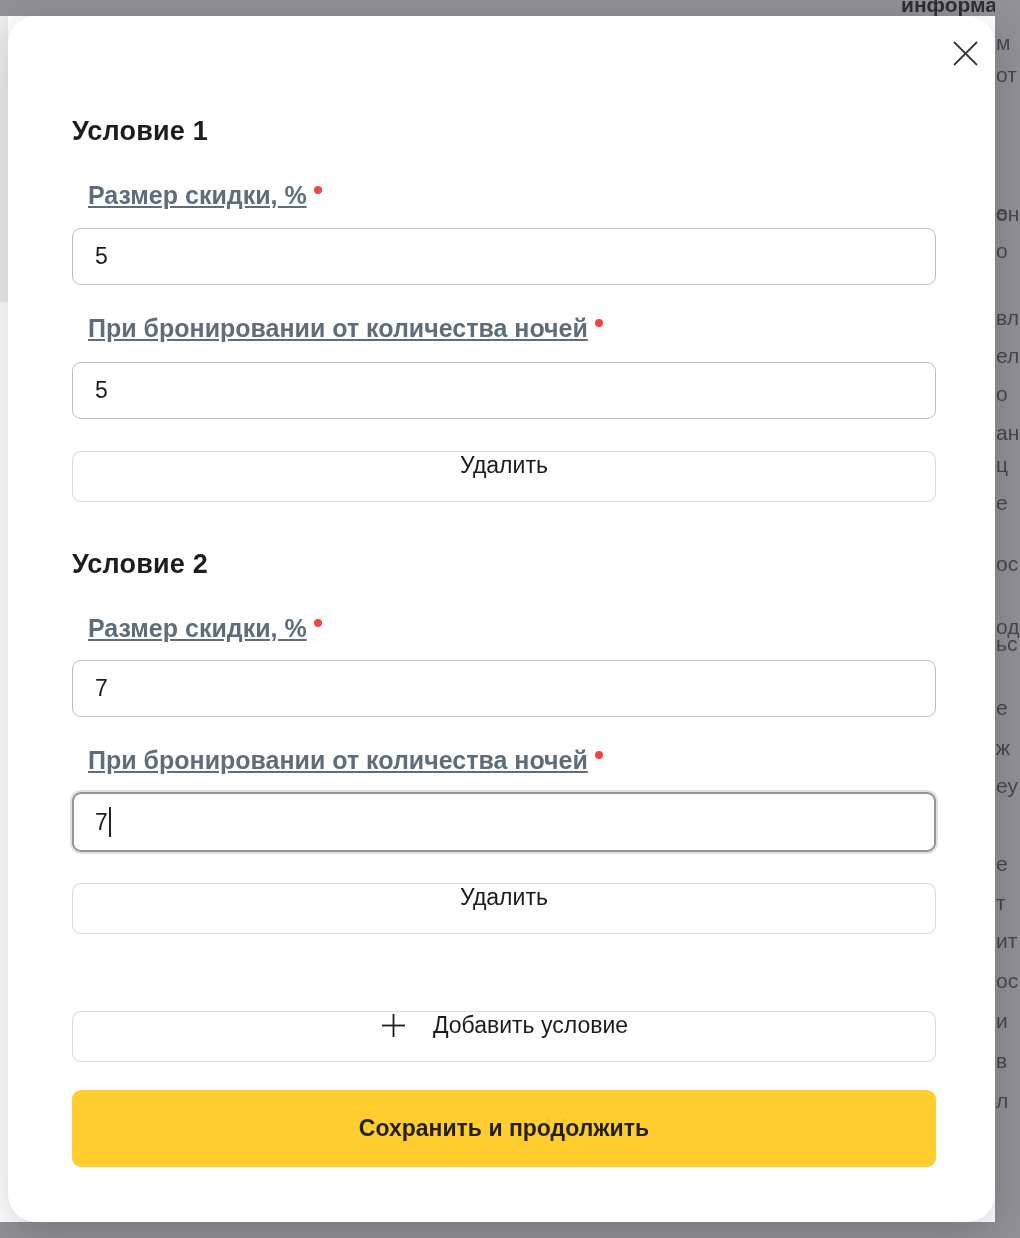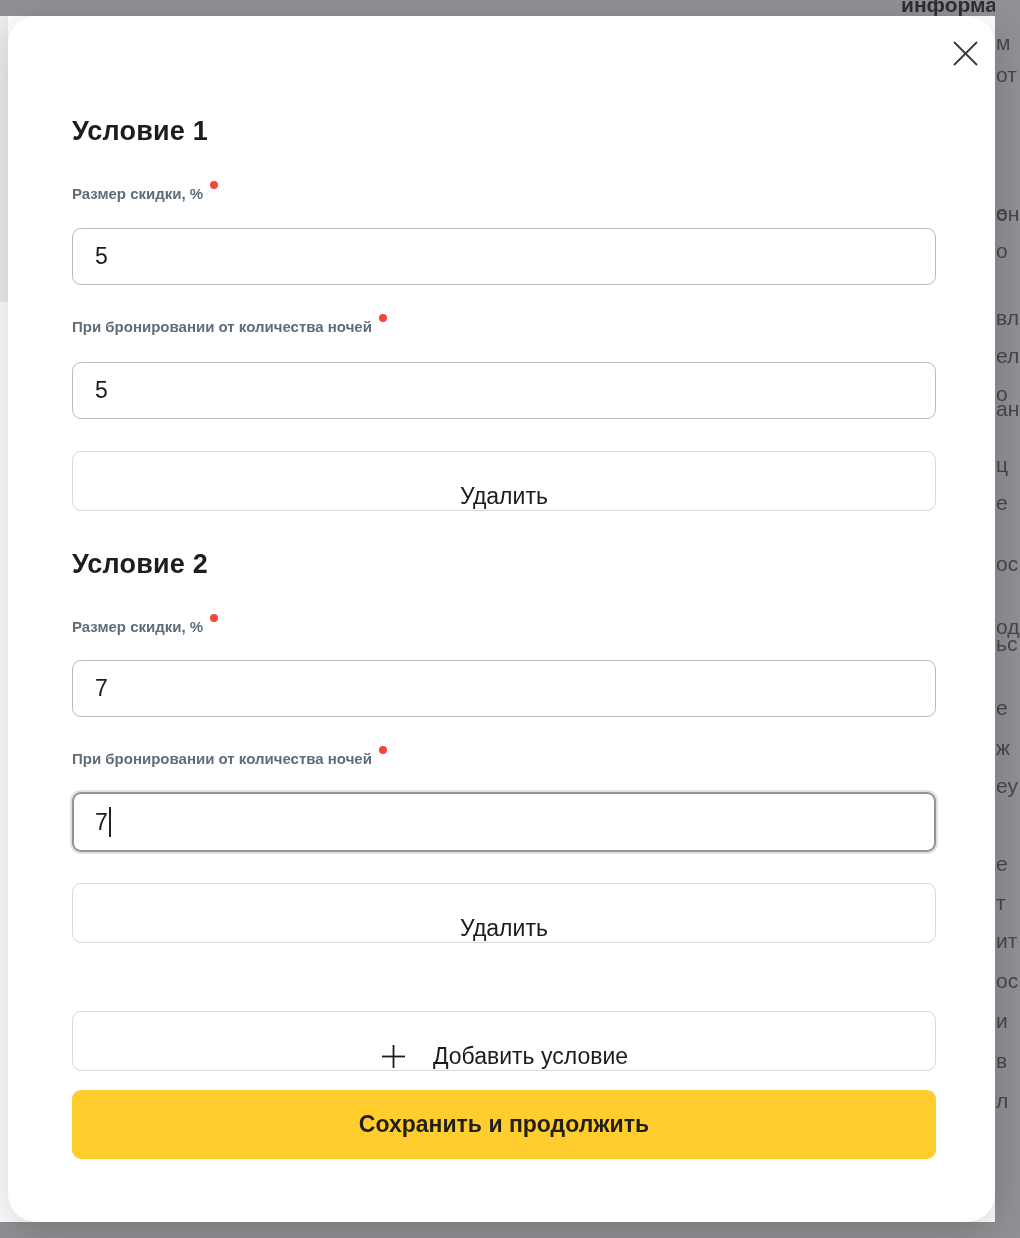--- a/index.html
+++ b/index.html
@@ -51,22 +51,22 @@
   .close-btn{
     position:absolute;left:938px;top:18px;width:38px;height:38px;
     display:flex;align-items:center;justify-content:center;
     cursor:pointer;background:none;border:none;
   }
   .heading{
     position:absolute;left:64px;width:864px;
     font-size:27px;font-weight:800;color:#1C1D20;letter-spacing:.2px;
   }
   .field-label{
-    position:absolute;left:64px;width:864px;
-    font-size:15px;font-weight:700;color:var(--label-text);
+    position:absolute;left:80px;width:864px;
+    font-size:25px;font-weight:700;color:var(--label-text);text-decoration:underline;
   }
   .req-dot{
     display:inline-block;width:8px;height:8px;border-radius:50%;
     background:var(--required-dot);margin-left:7px;vertical-align:10px;
   }
   .text-input{
     position:absolute;left:64px;width:864px;height:57px;
     border:1px solid #B7BDC4;border-radius:9px;background:#fff;
     display:flex;align-items:center;padding-left:22px;
     font-size:23px;color:var(--ink);cursor:text;
@@ -75,28 +75,28 @@
     height:60px;
     border:2.5px solid #8F969E;
     box-shadow:0 0 0 2px rgba(150,156,163,0.30);
     padding-left:21px;
   }
   .caret{
     display:inline-block;width:2px;height:30px;background:#222428;
     margin-left:1px;
   }
   .btn-secondary{
-    position:absolute;left:64px;width:864px;height:60px;
+    position:absolute;left:64px;width:864px;height:51px;
     background:#fff;border:1px solid #D6DADE;border-radius:9px;
-    display:flex;align-items:flex-end;justify-content:center;gap:12px;
+    display:flex;align-items:flex-start;justify-content:center;gap:12px;
     font-family:"Liberation Sans","DejaVu Sans",sans-serif;
     font-size:23px;color:var(--ink);cursor:pointer;
   }
   .btn-primary{
-    position:absolute;left:64px;width:864px;height:69px;
+    position:absolute;left:64px;width:864px;height:77px;
     background:var(--accent-yellow);border:none;border-radius:9px;
     display:flex;align-items:center;justify-content:center;
     font-family:"Liberation Sans","DejaVu Sans",sans-serif;
     font-size:23px;font-weight:700;color:#221F17;cursor:pointer;
   }
   .plus-icon{display:flex;align-items:center;}
 </style>
 </head>
 <body>
 
@@ -105,21 +105,21 @@
 </div>
 <div class="backdrop-right" id="right-strip">
     <span class="fragment" style="top: 30px;">м</span>
     <span class="fragment" style="top: 62px;">от</span>
     <span class="fragment" style="top: 153px; margin-top: 48px;">он</span>
     <span class="fragment" style="top: 200px;">е</span>
     <span class="fragment" style="top: 238px;">о</span>
     <span class="fragment" style="top: 305px;">вл</span>
     <span class="fragment" style="top: 343px;">ел</span>
     <span class="fragment" style="top: 381px;">о</span>
-    <span class="fragment" style="top: 396px; text-align: right;">ан</span>
+    <span class="fragment" style="top: 420px; text-align: right;">ан</span>
     <span class="fragment" style="top: 452px;">ц</span>
     <span class="fragment" style="top: 490px;">е</span>
     <span class="fragment" style="top: 551px;">ос</span>
     <span class="fragment" style="top: 591px; margin-top: 23px;">од</span>
     <span class="fragment" style="top: 631px;">ьс</span>
     <span class="fragment" style="top: 695px;">е</span>
     <span class="fragment" style="top: 735px;">ж</span>
     <span class="fragment" style="top: 773px;">еу</span>
     <span class="fragment" style="top: 811px; margin-left: 44px;">бу</span>
     <span class="fragment" style="top: 851px;">е</span>

